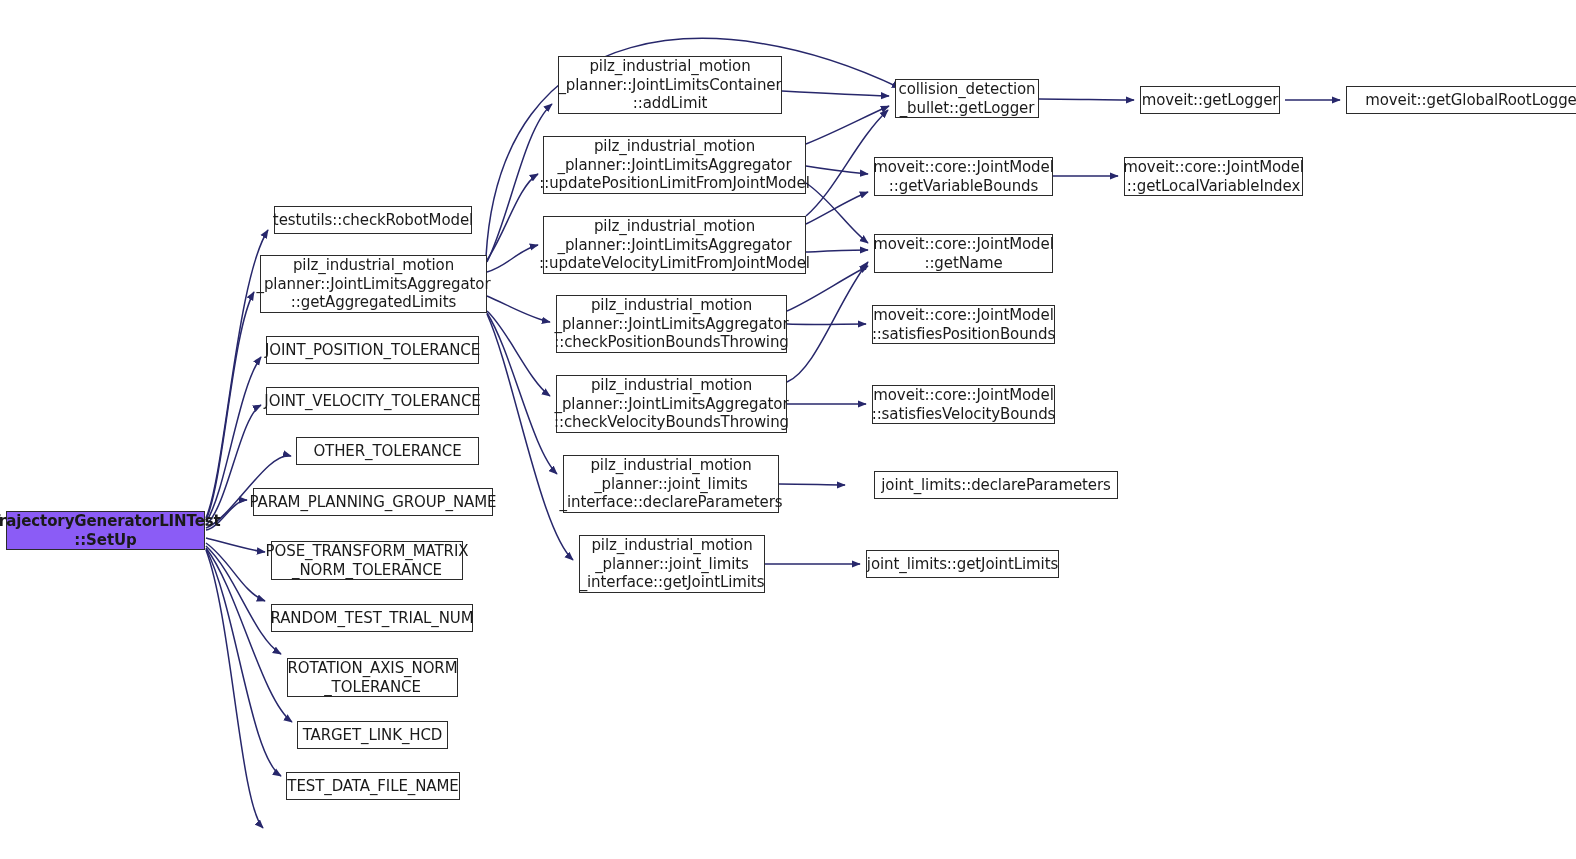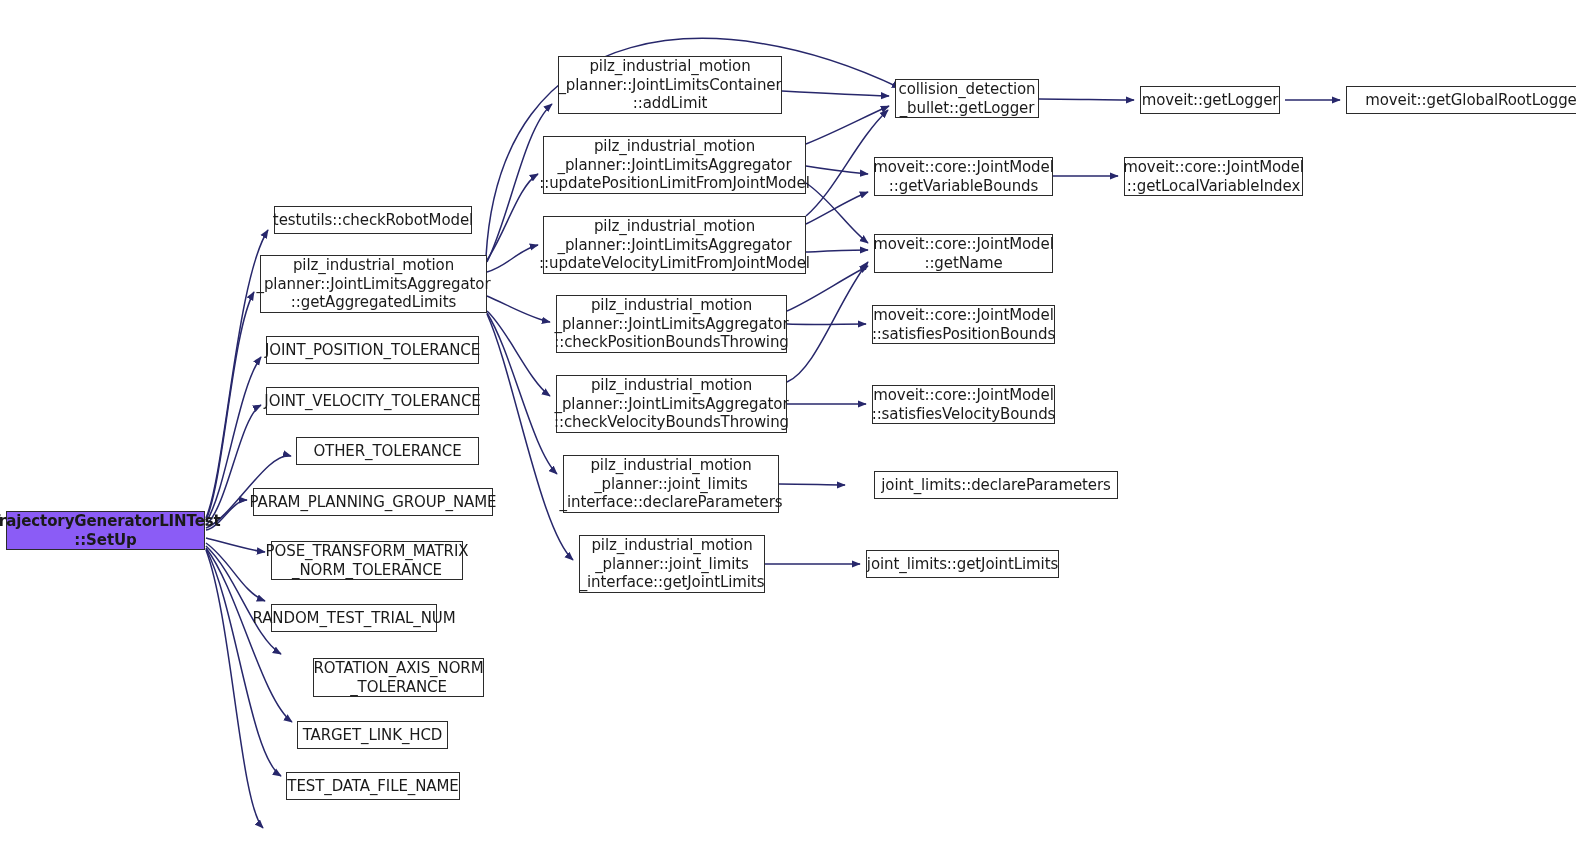--- a/index.html
+++ b/index.html
@@ -67,22 +67,22 @@
       <div class="node" style="left: 274px; top: 206px; width: 198px; height: 28px;">testutils::checkRobotModel</div>
       <div class="node" style="left: 260px; top: 255px; width: 227px; height: 58px;">pilz_industrial_motion
 _planner::JointLimitsAggregator
 ::getAggregatedLimits</div>
       <div class="node" style="left: 266px; top: 336px; width: 213px; height: 28px;">JOINT_POSITION_TOLERANCE</div>
       <div class="node" style="left: 266px; top: 387px; width: 213px; height: 28px;">JOINT_VELOCITY_TOLERANCE</div>
       <div class="node" style="left: 296px; top: 437px; width: 183px; height: 28px;">OTHER_TOLERANCE</div>
       <div class="node" style="left: 253px; top: 488px; width: 240px; height: 28px;">PARAM_PLANNING_GROUP_NAME</div>
       <div class="node" style="left: 271px; top: 541px; width: 192px; height: 39px;">POSE_TRANSFORM_MATRIX
 _NORM_TOLERANCE</div>
-      <div class="node" style="left: 271px; top: 604px; width: 166px; height: 28px;">RANDOM_TEST_TRIAL_NUM</div>
-      <div class="node" style="left: 287px; top: 658px; width: 171px; height: 39px; margin-left: 26px;">ROTATION_AXIS_NORM
+      <div class="node" style="left: 271px; top: 604px; width: 202px; height: 28px;">RANDOM_TEST_TRIAL_NUM</div>
+      <div class="node" style="left: 287px; top: 658px; width: 171px; height: 39px;">ROTATION_AXIS_NORM
 _TOLERANCE</div>
       <div class="node" style="left: 297px; top: 721px; width: 151px; height: 28px;">TARGET_LINK_HCD</div>
       <div class="node" style="left: 286px; top: 772px; width: 174px; height: 28px;">TEST_DATA_FILE_NAME</div>
       <div class="node" style="left: 268px; top: 822px; width: 208px; height: 28px; margin-top: 44px;">VELOCITY_SCALING_FACTOR</div>
       <div class="node" style="left: 558px; top: 56px; width: 224px; height: 58px;">pilz_industrial_motion
 _planner::JointLimitsContainer
 ::addLimit</div>
       <div class="node" style="left: 543px; top: 136px; width: 263px; height: 58px;">pilz_industrial_motion
 _planner::JointLimitsAggregator
 ::updatePositionLimitFromJointModel</div>

